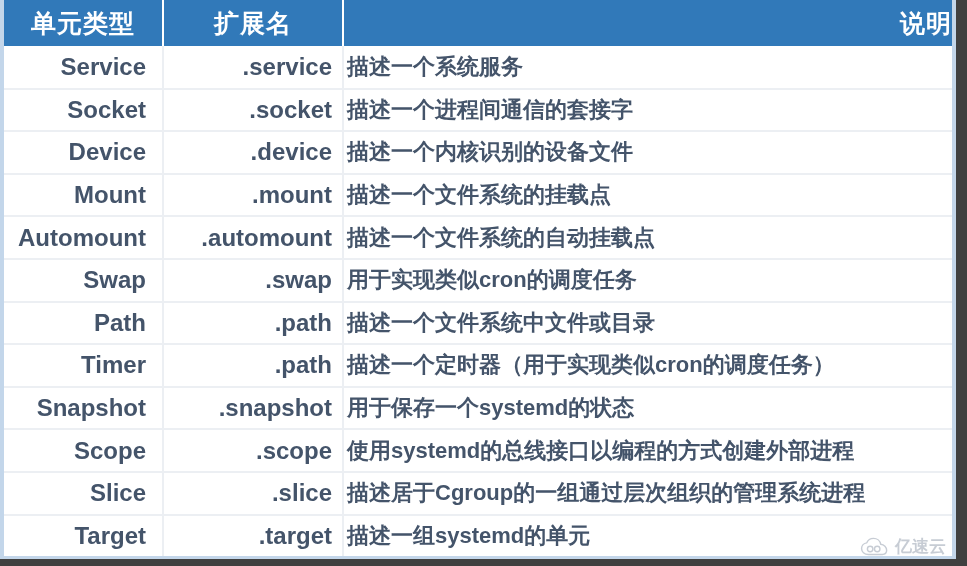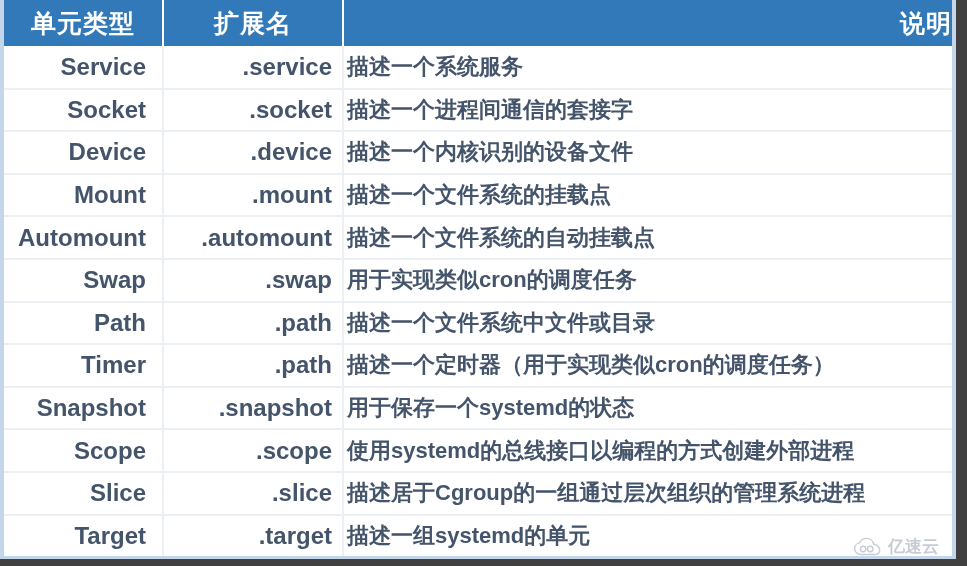--- a/index.html
+++ b/index.html
@@ -87,21 +87,21 @@
     letter-spacing: 0px;
     white-space: nowrap;
   }
   tbody tr:last-child td {
     border-bottom: 3px solid #c3d6ea;
   }
 
   
   #watermark {
     position: absolute;
-    right: 28px;
+    right: 21px;
     bottom: 8px;
     display: flex;
     align-items: center;
     gap: 5px;
     opacity: 0.55;
     pointer-events: none;
   }
   #watermark .wm-cloud {
     display: block;
     width: 30px;

